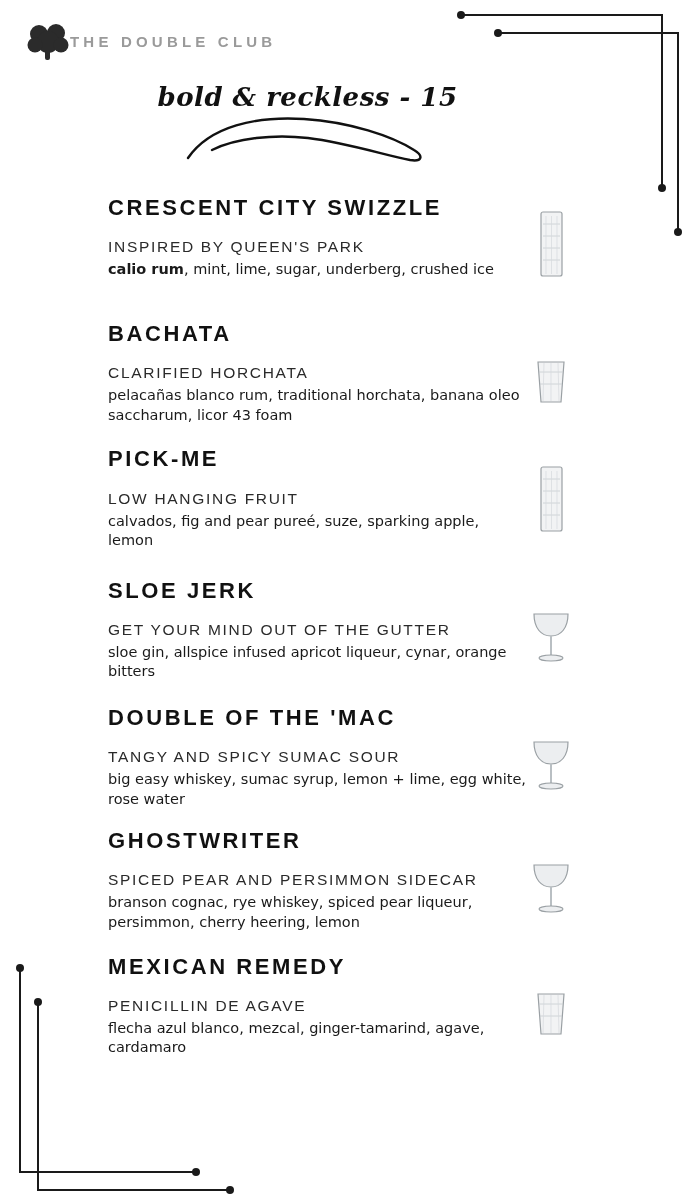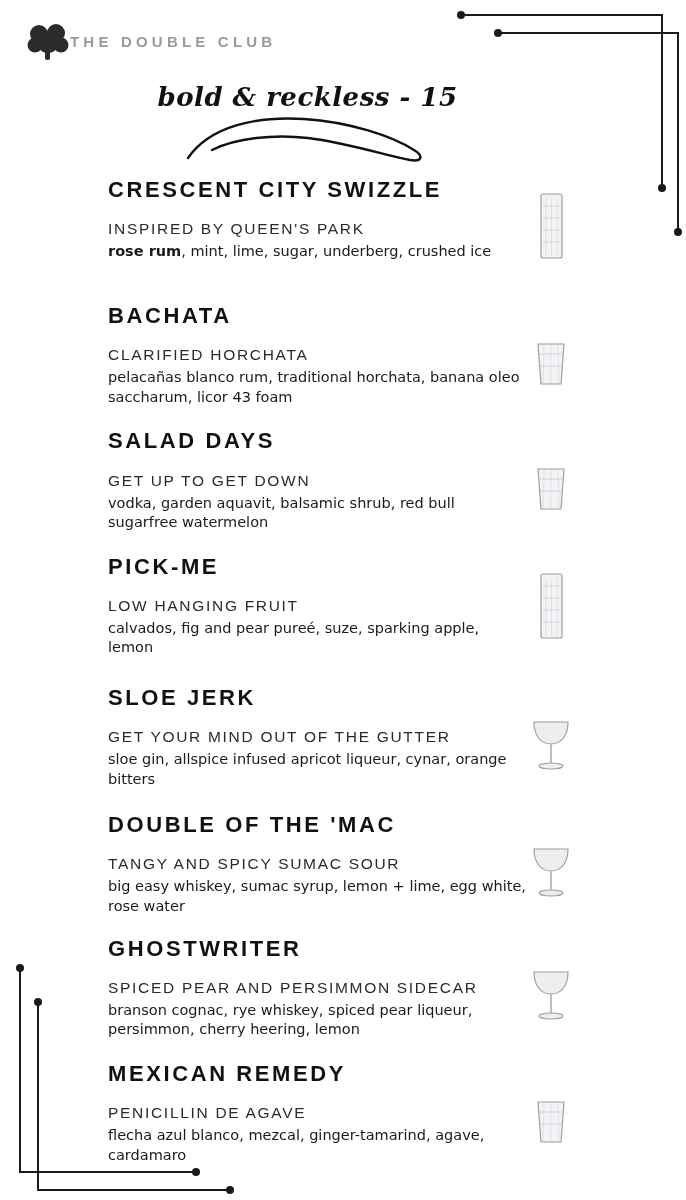--- a/index.html
+++ b/index.html
@@ -64,21 +64,21 @@
     letter-spacing: 0.5px;
     color: #111;
   }
   .swash {
     margin-top: -2px;
   }
 
   
   .menu {
     position: absolute;
-    top: 178px;
+    top: 196px;
     left: 0;
     width: 686px;
   }
   .item {
     position: relative;
     padding: 0 0 0 108px;
     min-height: 96px;
     box-sizing: border-box;
   }
   .item-name {
@@ -175,21 +175,21 @@
       <path d="M10,48 C32,16 78,6 126,9 C172,12 214,26 236,40 C246,46 244,52 232,50 C206,45 170,33 130,28 C96,24 58,28 34,40" fill="none" stroke="#111" stroke-width="2.4" stroke-linecap="round"></path>
     </svg>
   </div>
 </div>
 
 <div class="menu">
 
   <div class="item i0">
     <div class="item-name">CRESCENT CITY SWIZZLE</div>
     <div class="item-sub">INSPIRED BY QUEEN'S PARK</div>
-    <div class="item-desc"><span class="spirit">rose rum</span><span>, mint, lime, sugar, underberg, crushed ice</span></div>
+    <div class="item-desc"><span class="spirit">calio rum</span><span>, mint, lime, sugar, underberg, crushed ice</span></div>
     <span class="glass">
       <svg width="54" height="76" viewBox="0 0 54 76" xmlns="http://www.w3.org/2000/svg">
         <rect x="17" y="6" width="21" height="64" rx="2" fill="#f2f3f4" stroke="#9aa0a4" stroke-width="1.2"></rect>
         <path d="M19,18 L36,18 M19,30 L36,30 M19,42 L36,42 M19,54 L36,54" stroke="#c7ccd0" stroke-width="0.8"></path>
         <path d="M22,10 L22,68 M27.5,10 L27.5,68 M33,10 L33,68" stroke="#d5d9dc" stroke-width="0.7"></path>
       </svg>
     </span>
   </div>
 
   <div class="item i1 indent1">
@@ -198,32 +198,20 @@
     <div class="item-desc">pelacañas blanco rum, traditional horchata, banana oleo saccharum, licor 43 foam</div>
     <span class="glass">
       <svg width="54" height="76" viewBox="0 0 54 76" xmlns="http://www.w3.org/2000/svg">
         <path d="M14,26 L40,26 L37,66 L17,66 Z" fill="#f2f3f4" stroke="#9aa0a4" stroke-width="1.2"></path>
         <path d="M15,36 L39,36 M16,48 L38,48" stroke="#c7ccd0" stroke-width="0.8"></path>
         <path d="M20,27 L19,65 M27,27 L27,65 M34,27 L35,65" stroke="#d5d9dc" stroke-width="0.7"></path>
       </svg>
     </span>
   </div>
 
-  <div class="item i2 indent1">
-    <div class="item-name">SALAD DAYS</div>
-    <div class="item-sub">GET UP TO GET DOWN</div>
-    <div class="item-desc">vodka, garden aquavit, balsamic shrub, red bull sugarfree watermelon</div>
-    <span class="glass">
-      <svg width="54" height="76" viewBox="0 0 54 76" xmlns="http://www.w3.org/2000/svg">
-        <path d="M14,26 L40,26 L37,66 L17,66 Z" fill="#f2f3f4" stroke="#9aa0a4" stroke-width="1.2"></path>
-        <path d="M15,36 L39,36 M16,48 L38,48" stroke="#c7ccd0" stroke-width="0.8"></path>
-        <path d="M20,27 L19,65 M27,27 L27,65 M34,27 L35,65" stroke="#d5d9dc" stroke-width="0.7"></path>
-      </svg>
-    </span>
-  </div>
 
   <div class="item i3 indent1">
     <div class="item-name">PICK-ME</div>
     <div class="item-sub">LOW HANGING FRUIT</div>
     <div class="item-desc">calvados, fig and pear pureé, suze, sparking apple, lemon</div>
     <span class="glass">
       <svg width="54" height="76" viewBox="0 0 54 76" xmlns="http://www.w3.org/2000/svg">
         <rect x="17" y="6" width="21" height="64" rx="2" fill="#f2f3f4" stroke="#9aa0a4" stroke-width="1.2"></rect>
         <path d="M19,18 L36,18 M19,30 L36,30 M19,42 L36,42 M19,54 L36,54" stroke="#c7ccd0" stroke-width="0.8"></path>
         <path d="M22,10 L22,68 M27.5,10 L27.5,68 M33,10 L33,68" stroke="#d5d9dc" stroke-width="0.7"></path>

